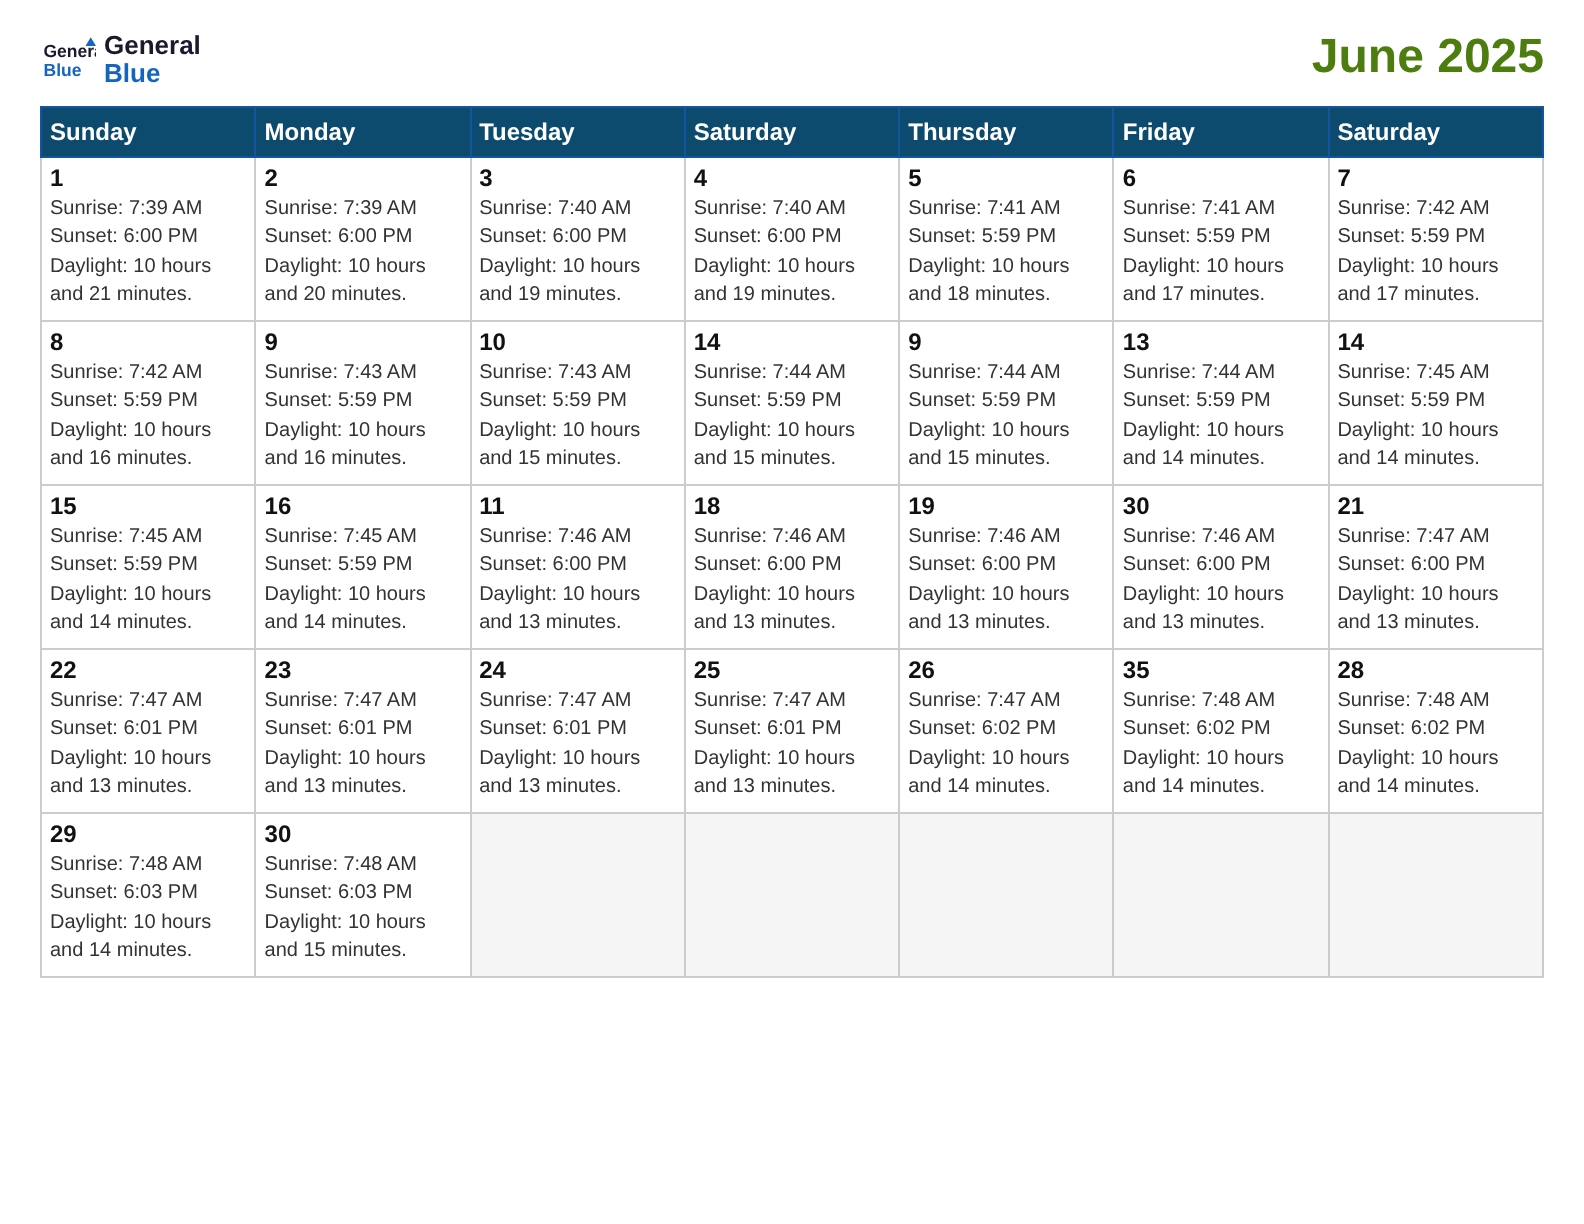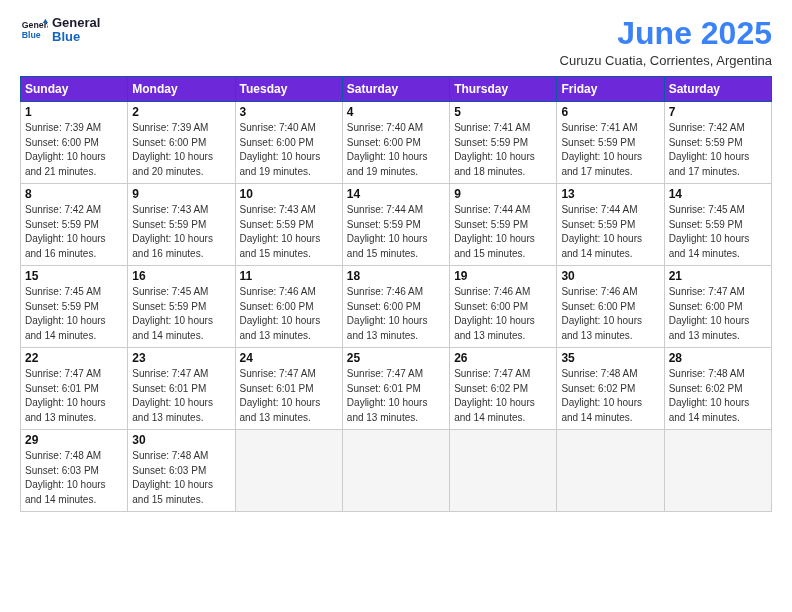--- a/index.html
+++ b/index.html
@@ -28,37 +28,37 @@
       gap: 4px;
     }
     .logo-icon {
       width: 28px;
       height: 28px;
     }
     .title-block {
       text-align: right;
     }
     .month-title {
-      font-size: 32px;
+      font-size: 24px;
       font-weight: bold;
-      color: #3b82f6;
+      color: #4d7c0f;
       line-height: 1.1;
     }
     .location {
       font-size: 13px;
       color: #333;
       margin-top: 2px;
     }
     .calendar {
       width: 100%;
       border-collapse: collapse;
       table-layout: fixed;
     }
     .calendar thead tr th {
-      background: #6d28d9;
+      background: #0c4a6e;
       color: #fff;
       font-size: 12px;
       font-weight: bold;
       padding: 5px 4px;
       text-align: left;
       border: 1px solid #1255a0;
     }
     .calendar tbody tr td {
       vertical-align: top;
       border: 1px solid #ccc;
@@ -95,21 +95,20 @@
         <text x="2" y="25" font-size="10" font-weight="bold" fill="#1565c0" font-family="Arial">Blue</text>
         <polygon points="26,8 32,8 29,3" fill="#1565c0"></polygon>
       </svg>
       <div>
         <div style="font-size:13px;font-weight:bold;color:#1a1a2e;line-height:1.1;">General</div>
         <div style="font-size:13px;font-weight:bold;color:#1565c0;line-height:1.1;">Blue</div>
       </div>
     </div>
     <div class="title-block">
       <div class="month-title">June 2025</div>
-      <div class="location">Curuzu Cuatia, Corrientes, Argentina</div>
     </div>
   </div>
 
   <table class="calendar">
     <thead>
       <tr>
         <th>Sunday</th>
         <th>Monday</th>
         <th>Tuesday</th>
         <th>Saturday</th>

